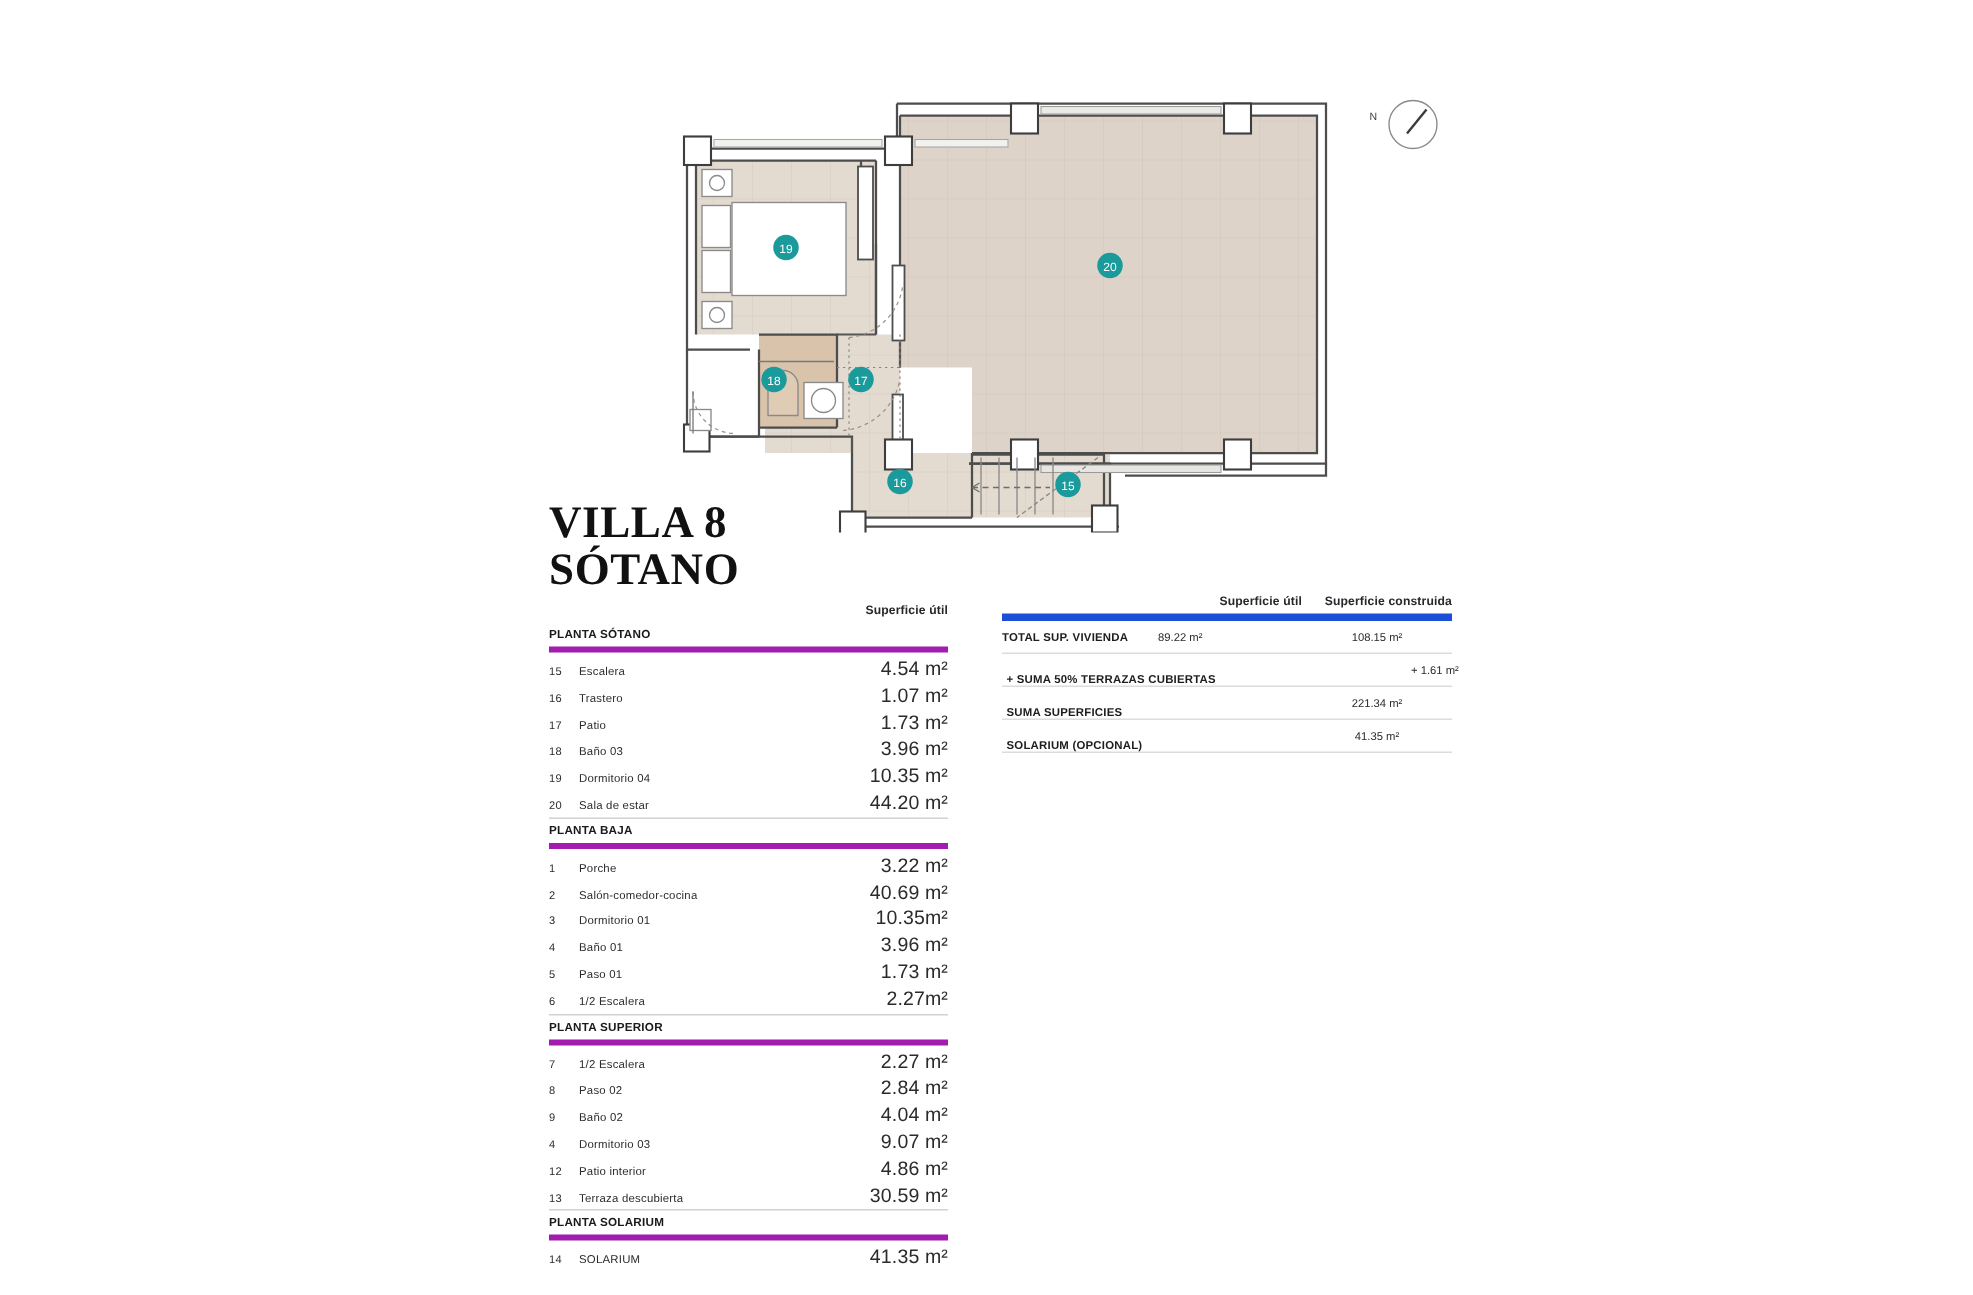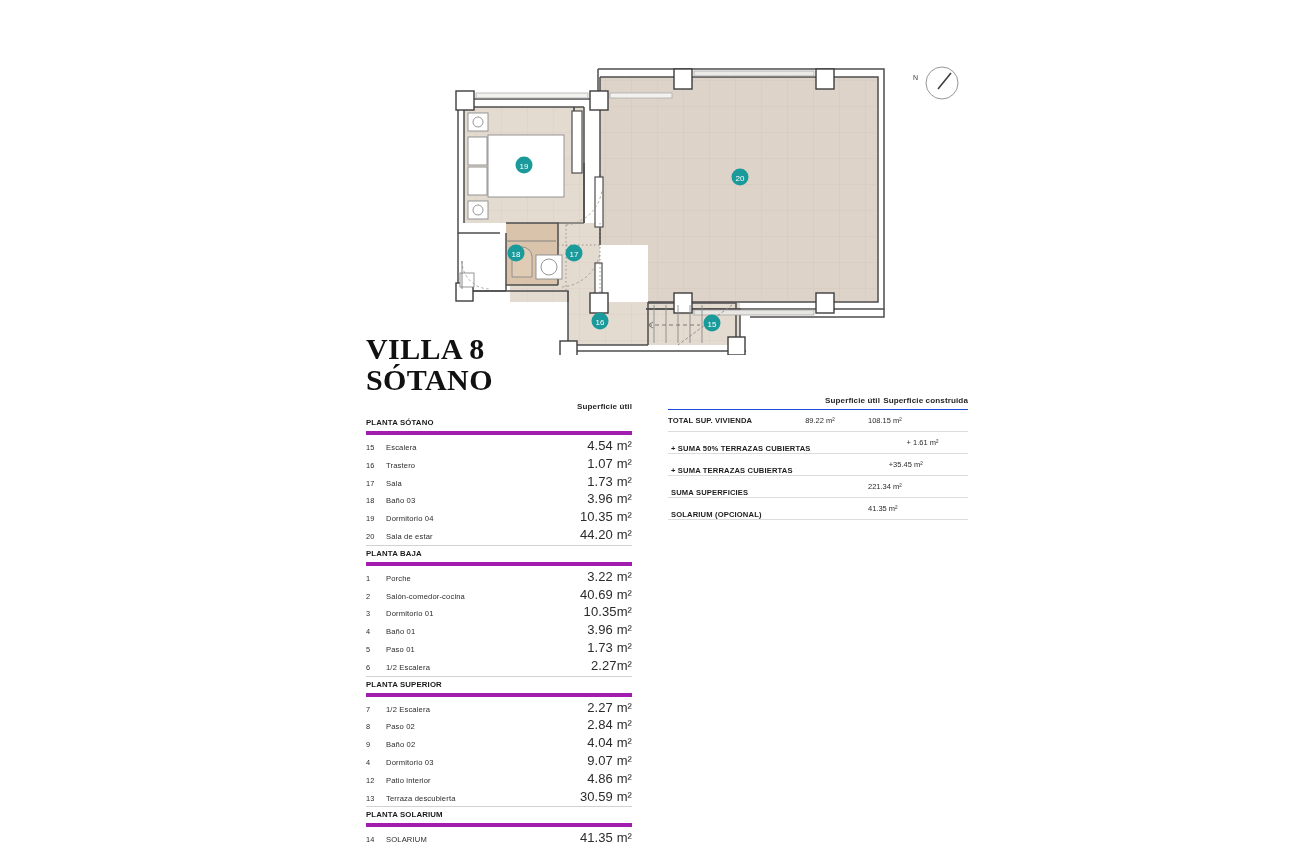--- a/index.html
+++ b/index.html
@@ -69,21 +69,21 @@
     font-size: 8.1px;
     letter-spacing: 0.1px;
     padding-bottom: 4px;
   }
   .col-head {
     text-align: right;
     white-space: nowrap;
   }
   #table-left .col-head { width: 95px; }
   #table-right .col-head-util { width: 96px; }
-  #table-right .col-head-constr { width: 88px; }
+  #table-right .col-head-constr { width: 100px; }
 
   .section-head {
     font-weight: bold;
     font-size: 7.8px;
     letter-spacing: 0.15px;
     padding: 3px 0 4px 0;
     border-bottom: 4px solid #a21caf;
     color: #1a1a1a;
     white-space: nowrap;
   }
@@ -121,39 +121,39 @@
 
   .rule-bottom { border-bottom: 1px solid #d2d2d2; }
 
   
   .srow {
     display: flex;
     align-items: center;
     height: 21px;
     border-bottom: 1px solid #dcdcdc;
   }
-  .srow:first-of-type { border-top: 1px solid #1d4ed8; }
+  .srow:first-of-type { border-top: 5px solid #1d4ed8; }
   .srow .slabel {
     flex: 1 1 auto;
     font-weight: bold;
     font-size: 7.6px;
     letter-spacing: 0.15px;
     white-space: nowrap;
     color: #1d1d1d;
   }
   .srow .sutil {
     flex: 0 0 96px;
-    text-align: center;
+    text-align: left;
     font-size: 7.5px;
     white-space: nowrap;
     color: #2b2b2b;
   }
   .srow .sconstr {
     flex: 0 0 100px;
-    text-align: left;
+    text-align: center;
     font-size: 7.5px;
     white-space: nowrap;
     color: #2b2b2b;
   }
   .srow.indent .slabel { padding-left: 3px; margin-top: 12px; }
 </style>
 </head>
 <body>
 
 <div id="plan-wrap">
@@ -362,21 +362,21 @@
           <div class="name">Escalera</div>
           <div class="val">4.54 m²</div>
         </div>
         <div class="row">
           <div class="num">16</div>
           <div class="name">Trastero</div>
           <div class="val">1.07 m²</div>
         </div>
         <div class="row">
           <div class="num">17</div>
-          <div class="name">Sala</div>
+          <div class="name">Patio</div>
           <div class="val">1.73 m²</div>
         </div>
         <div class="row">
           <div class="num">18</div>
           <div class="name">Baño 03</div>
           <div class="val">3.96 m²</div>
         </div>
         <div class="row">
           <div class="num">19</div>
           <div class="name">Dormitorio 04</div>
@@ -475,25 +475,20 @@
         <div class="slabel">TOTAL SUP. VIVIENDA</div>
         <div class="sutil">89.22 m²</div>
         <div class="sconstr">108.15 m²</div>
       </div>
       <div class="srow indent">
         <div class="slabel">+ SUMA 50% TERRAZAS CUBIERTAS</div>
         <div class="sutil"></div>
         <div class="sconstr">+ 1.61 m²</div>
       </div>
       <div class="srow indent">
-        <div class="slabel">+ SUMA TERRAZAS CUBIERTAS</div>
-        <div class="sutil"></div>
-        <div class="sconstr">+35.45 m²</div>
-      </div>
-      <div class="srow indent">
         <div class="slabel">SUMA SUPERFICIES</div>
         <div class="sutil"></div>
         <div class="sconstr">221.34 m²</div>
       </div>
       <div class="srow indent">
         <div class="slabel">SOLARIUM (OPCIONAL)</div>
         <div class="sutil"></div>
         <div class="sconstr">41.35 m²</div>
       </div>
     </div>

